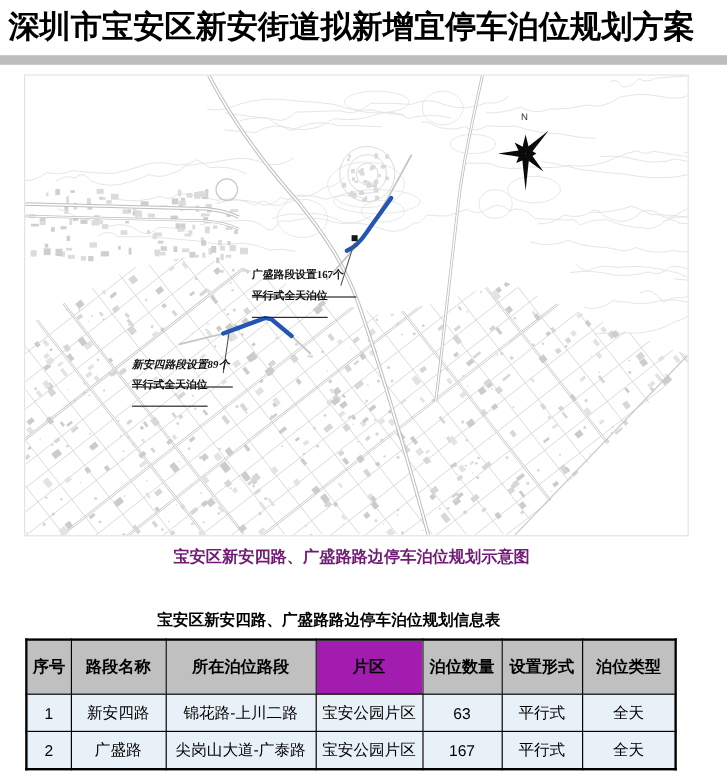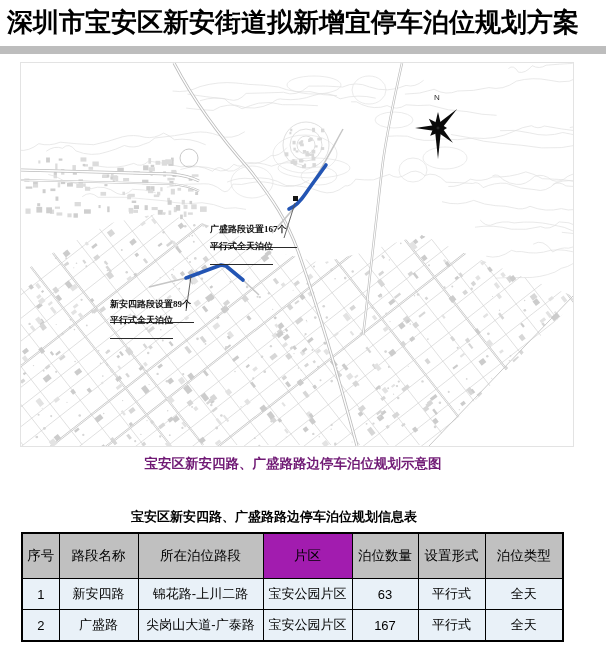--- a/index.html
+++ b/index.html
@@ -8,30 +8,30 @@
   #page-title{position:absolute;top:5px;left:7px;margin:0;font-size:26px;font-weight:700;
        color:#000;white-space:nowrap;letter-spacing:0;}
   #title-divider{position:absolute;top:46px;left:0;width:606px;height:8px;}
   #map-figure{position:absolute;top:62px;left:20px;width:552px;height:383px;background:#fff;
        border:1px solid #e3e3e3;box-sizing:content-box;}
   #map-svg{position:absolute;top:0;left:0;}
   .map-ann{position:absolute;font:bold 9px "Liberation Serif","DejaVu Serif",serif;color:#111;
        border-bottom:1px solid #2a2a2a;padding-bottom:13px;white-space:nowrap;line-height:10px;}
   #ann1-l1{left:189px;top:161px;padding-right:10px;}
   #ann1-l2{left:189px;top:178px;}
-  #ann2-l1{left:89px;top:236px;padding-right:3px;}
+  #ann2-l1{left:89px;top:236px;padding-right:3px;font-style:italic;}
   #ann2-l2{left:89px;top:252px;}
   #map-caption{position:absolute;top:455px;left:0;width:586px;text-align:center;
        font-size:13.5px;font-weight:700;color:#701a75;}
   #table-title{position:absolute;top:508px;left:0;width:548px;text-align:center;
        font-size:13px;font-weight:700;color:#000;}
   #table-wrap{position:absolute;top:532px;left:21px;}
   table{border-collapse:collapse;table-layout:fixed;border:2px solid #000;}
   th,td{border:1px solid #000;text-align:center;vertical-align:middle;overflow:hidden;padding:0 1px;}
-  thead th{height:44px;font-weight:400;font-size:13.5px;color:#000;}
+  thead th{height:44px;font-weight:700;font-size:13.5px;color:#000;}
   tbody td{height:30px;font-size:13px;font-weight:400;color:#000;}
 </style>
 </head>
 <body>
 
 <h1 id="page-title">深圳市宝安区新安街道拟新增宜停车泊位规划方案</h1>
 <div id="title-divider" style="background: rgb(189, 189, 189);"></div>
 
 <div id="map-figure">
   <svg id="map-svg" width="552" height="383" viewBox="0 0 552 383" xmlns="http://www.w3.org/2000/svg">

